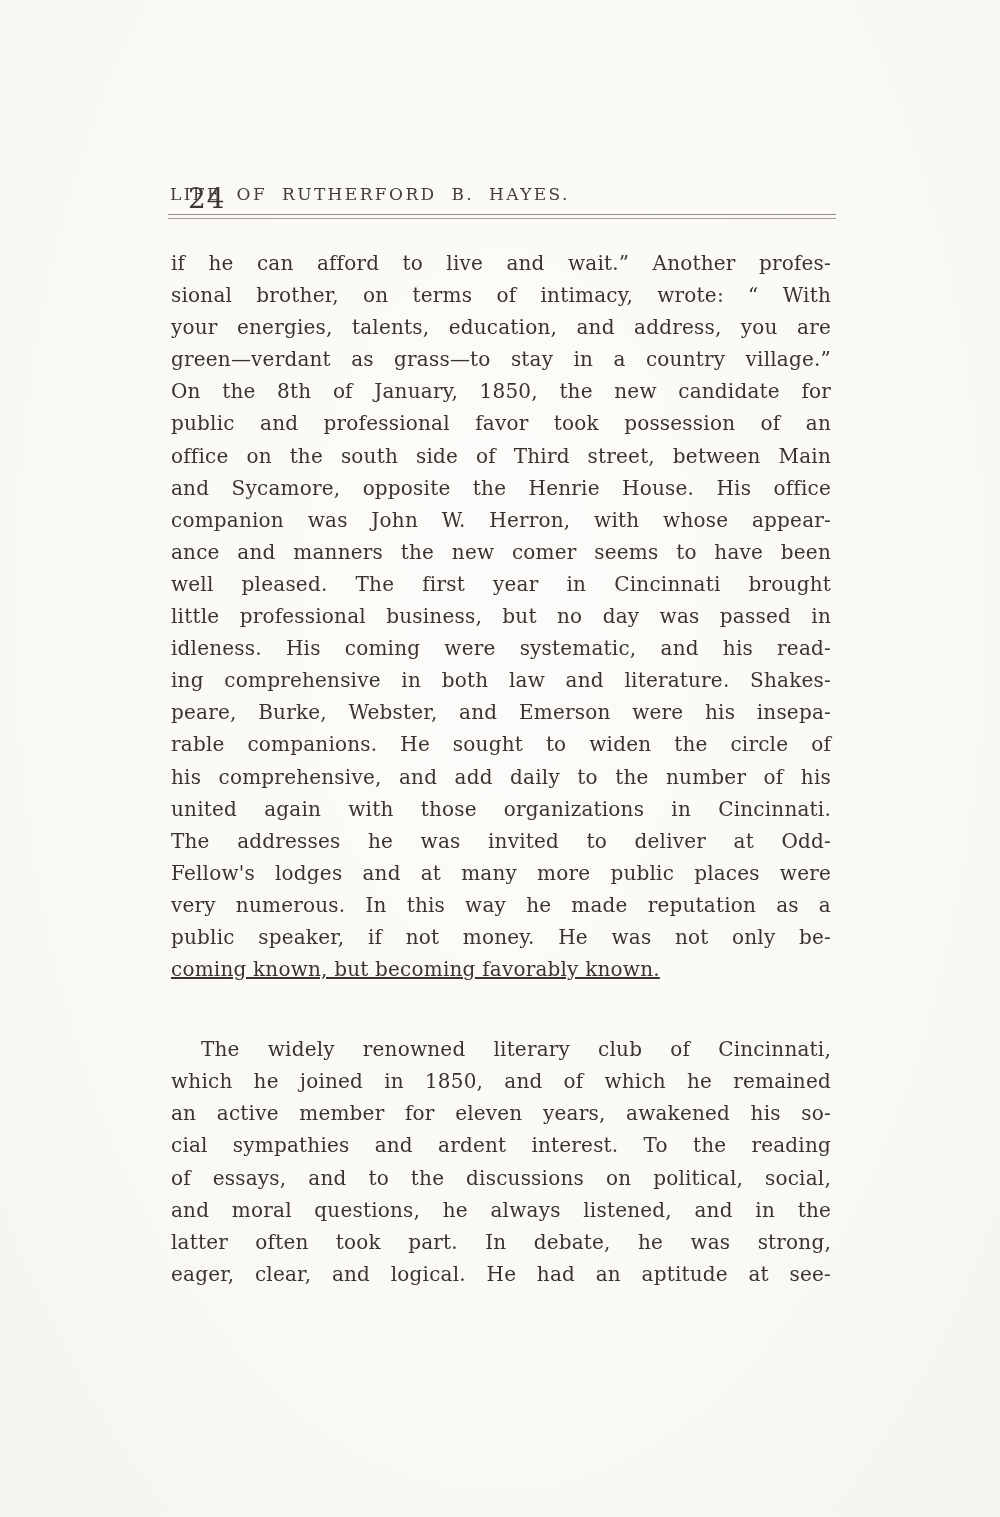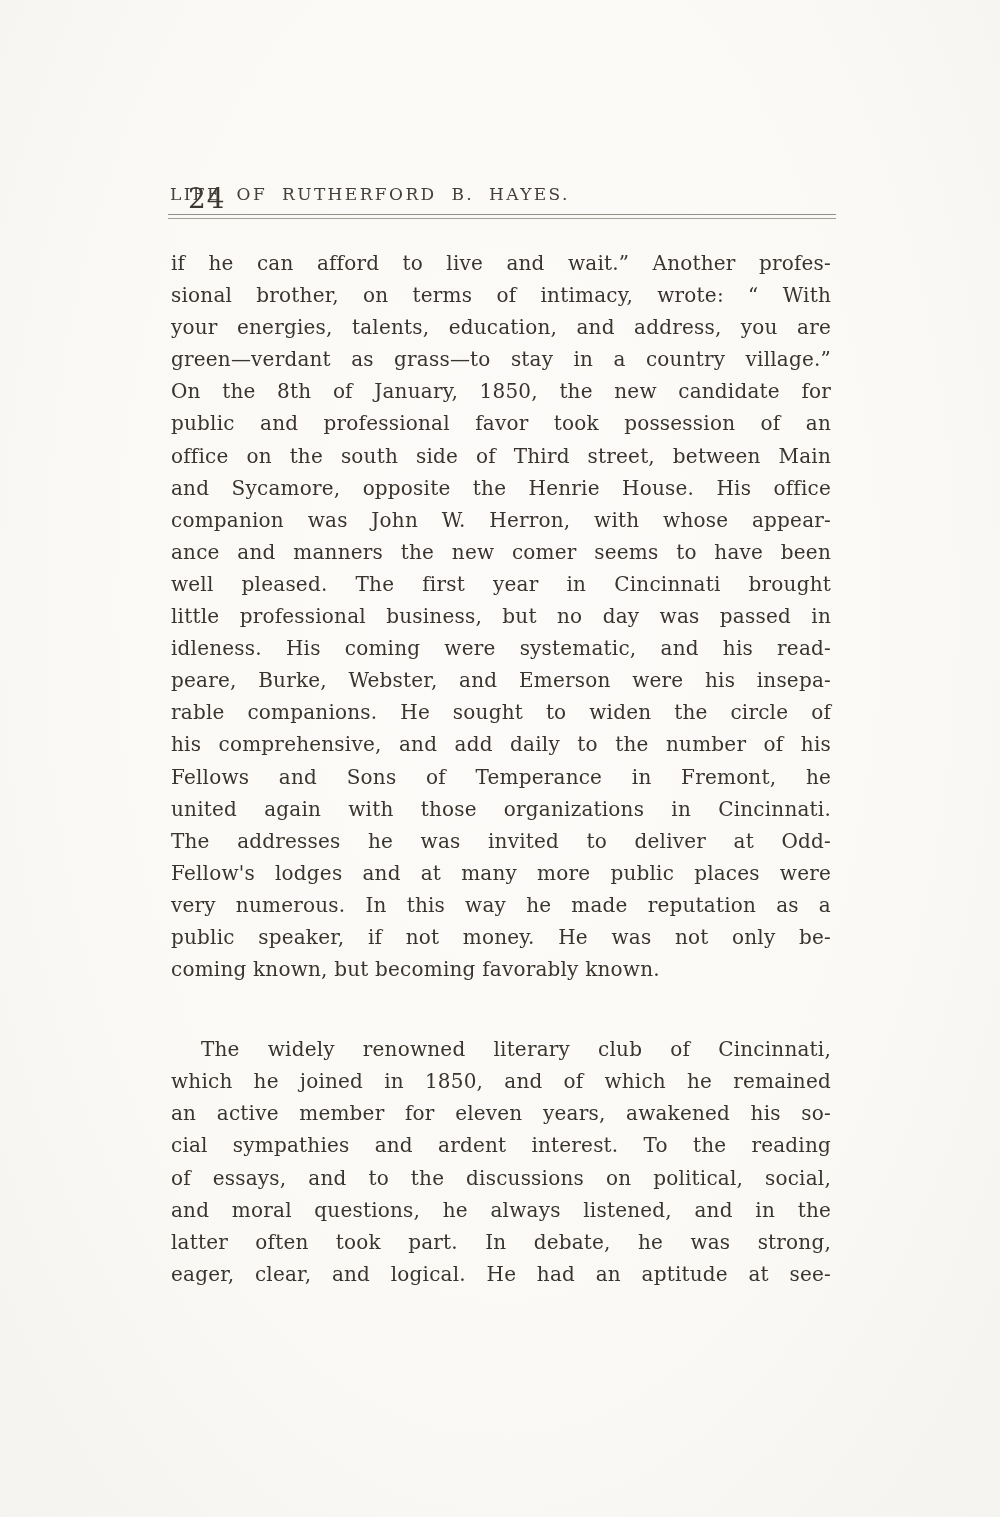--- a/index.html
+++ b/index.html
@@ -64,20 +64,21 @@
     font-size: 20px;
     line-height: 32.1px;
     letter-spacing: 0.2px;
   }
   .line {
     text-align: justify;
     text-align-last: justify;
   }
   .line.last {
     text-align-last: left;
+    text-decoration: underline;
   }
   .line.indent {
     text-indent: 30px;
     margin-top: 48px;
   }
 </style>
 </head>
 <body>
 
 <div class="page">
@@ -93,24 +94,24 @@
       <div class="line">green—verdant as grass—to stay in a country village.”</div>
       <div class="line">On the 8th of January, 1850, the new candidate for</div>
       <div class="line">public and professional favor took possession of an</div>
       <div class="line">office on the south side of Third street, between Main</div>
       <div class="line">and Sycamore, opposite the Henrie House. His office</div>
       <div class="line">companion was John W. Herron, with whose appear-</div>
       <div class="line">ance and manners the new comer seems to have been</div>
       <div class="line">well pleased. The first year in Cincinnati brought</div>
       <div class="line">little professional business, but no day was passed in</div>
       <div class="line">idleness. His coming were systematic, and his read-</div>
+      <div class="line">ing comprehensive in both law and literature. Shakes-</div>
       <div class="line">peare, Burke, Webster, and Emerson were his insepa-</div>
       <div class="line">rable companions. He sought to widen the circle of</div>
       <div class="line">his comprehensive, and add daily to the number of his</div>
-      <div class="line">Fellows and Sons of Temperance in Fremont, he</div>
       <div class="line">united again with those organizations in Cincinnati.</div>
       <div class="line">The addresses he was invited to deliver at Odd-</div>
       <div class="line">Fellow's lodges and at many more public places were</div>
       <div class="line">very numerous. In this way he made reputation as a</div>
       <div class="line">public speaker, if not money. He was not only be-</div>
       <div class="line last">coming known, but becoming favorably known.</div>
       <div class="line indent">The widely renowned literary club of Cincinnati,</div>
       <div class="line">which he joined in 1850, and of which he remained</div>
       <div class="line">an active member for eleven years, awakened his so-</div>
       <div class="line">cial sympathies and ardent interest. To the reading</div>

